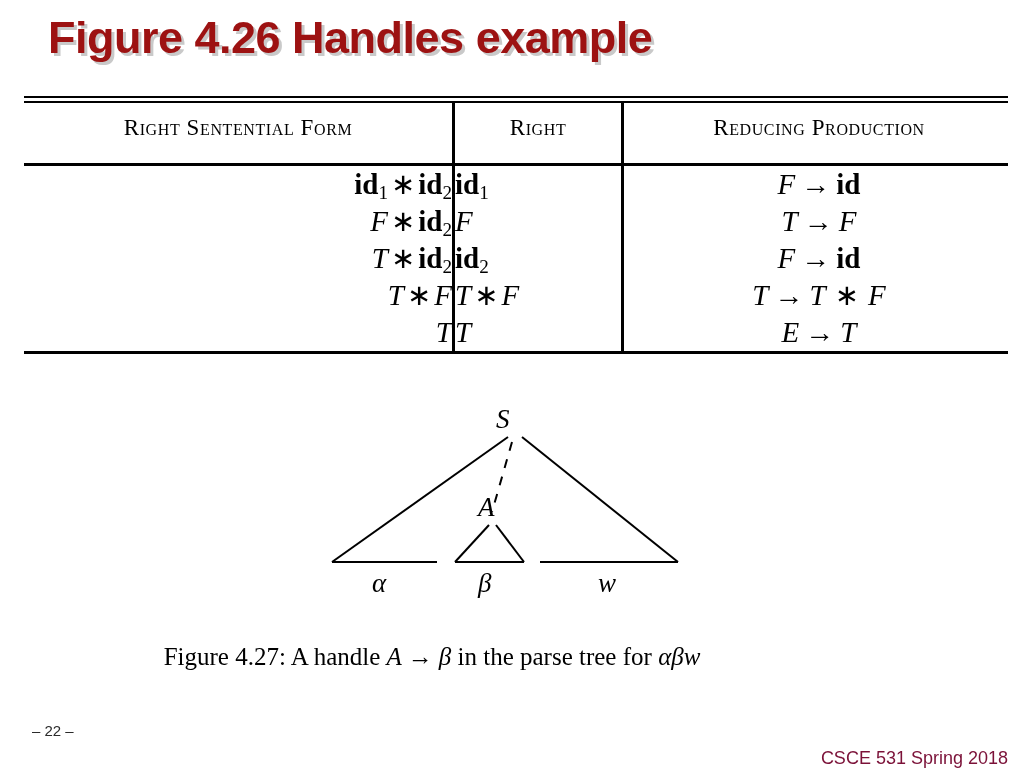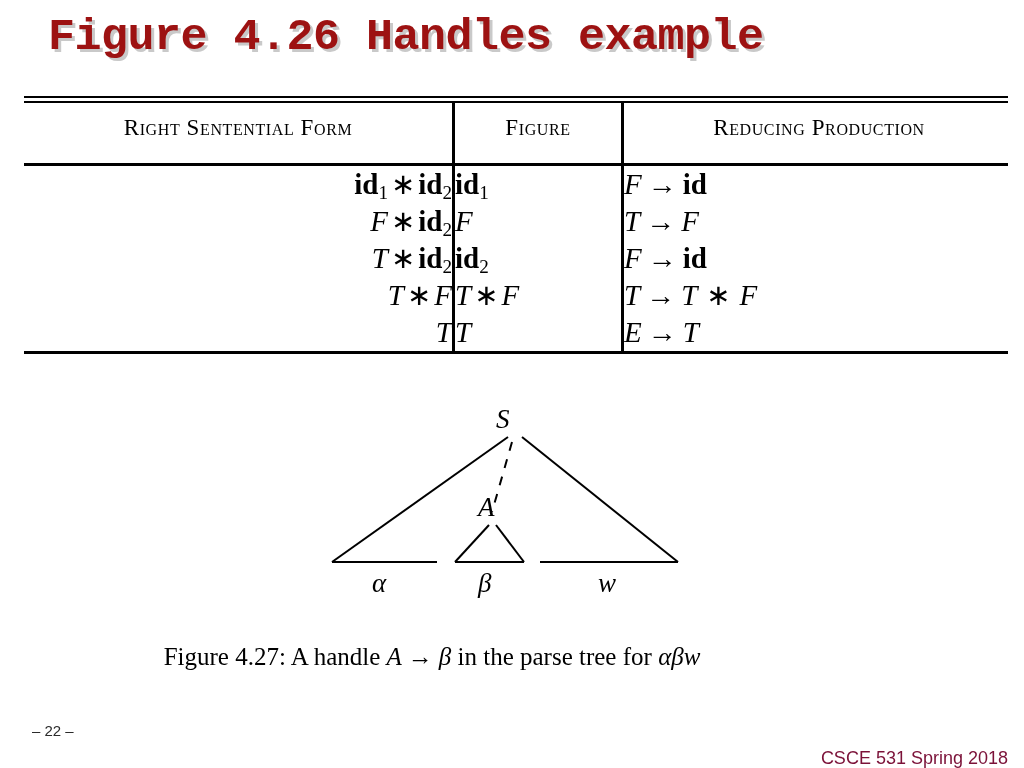--- a/index.html
+++ b/index.html
@@ -14,21 +14,21 @@
     overflow: hidden;
     font-family: "Liberation Serif", serif;
     color: #000000;
   }
 
   
   #slide-title {
     position: absolute;
     left: 48px;
     top: 12px;
-    font-family: Liberation Mono, monospace;
+    font-family: Liberation Sans, sans-serif;
     font-weight: bold;
     font-size: 45px;
     line-height: 52px;
     letter-spacing: -0.5px;
     color: #9d1212;
     text-shadow: 3px 3px 0 #c9c9c9;
     white-space: nowrap;
   }
 
   
@@ -78,21 +78,21 @@
     padding-top: 9px;
     padding-bottom: 12px;
   }
   .body-cell .row {
     height: 37px;
     line-height: 37px;
     white-space: nowrap;
   }
   .al-right { text-align: right; padding-right: 18px; }
   .al-center { }
-  .al-left { text-align: left; padding-left: 14px; margin-left: 16px; }
+  .al-left { text-align: center; padding-left: 14px; margin-left: 16px; }
 
   .mvar { font-style: italic; font-family: "Liberation Serif", serif; }
   .mbf  { font-weight: bold; font-style: normal; }
   .msub { font-size: 0.66em; vertical-align: -0.28em; font-style: normal; font-weight: normal; }
   .mop  { font-style: normal; padding: 0 3px; }
   .marrow { font-style: normal; padding: 0 6px; }
 
   
   #parse-tree {
     position: absolute;
@@ -142,21 +142,21 @@
   <div class="rule-double"></div>
 
   <table class="tbl">
     <tbody>
         <tr>
       <td class="col-rsf">
         <div class="hdr-cell">Right Sentential Form</div>
       </td>
       <td class="vdiv"></td>
       <td class="col-handle">
-        <div class="hdr-cell">Figure</div>
+        <div class="hdr-cell">Right</div>
       </td>
       <td class="vdiv"></td>
       <td class="col-prod">
         <div class="hdr-cell">Reducing Production</div>
       </td>
     </tr>
   </tbody>
     </table>
 
   <div class="rule-thick"></div>

